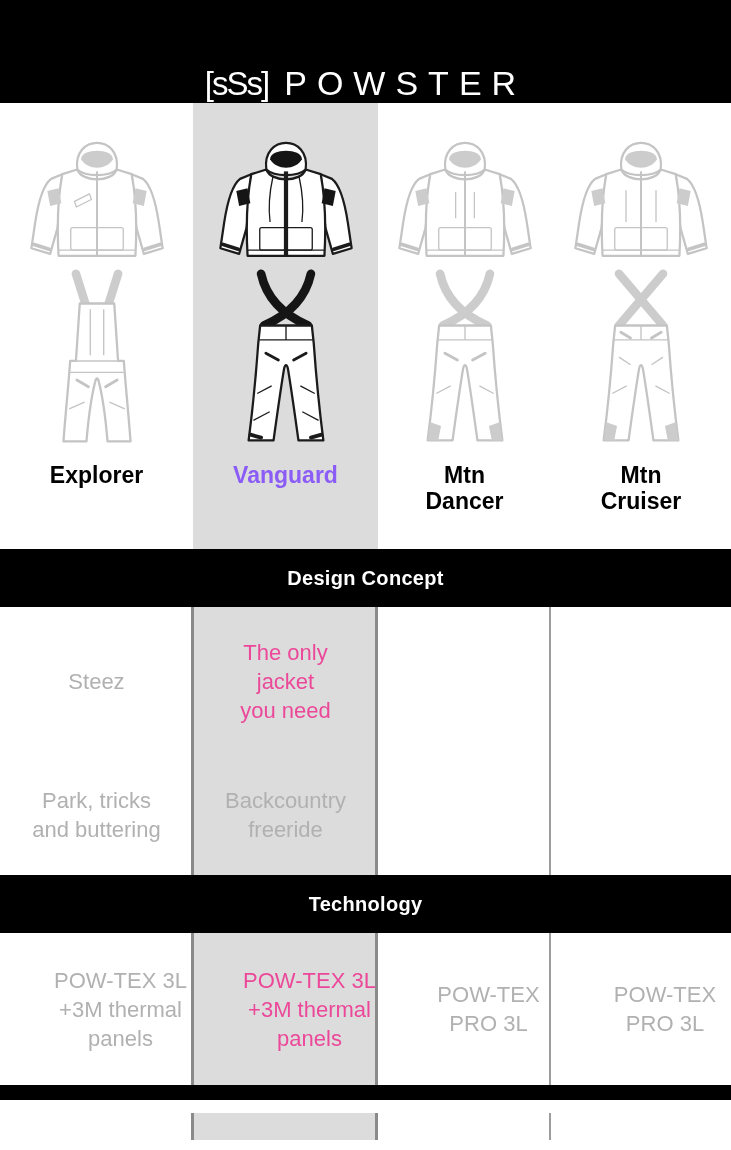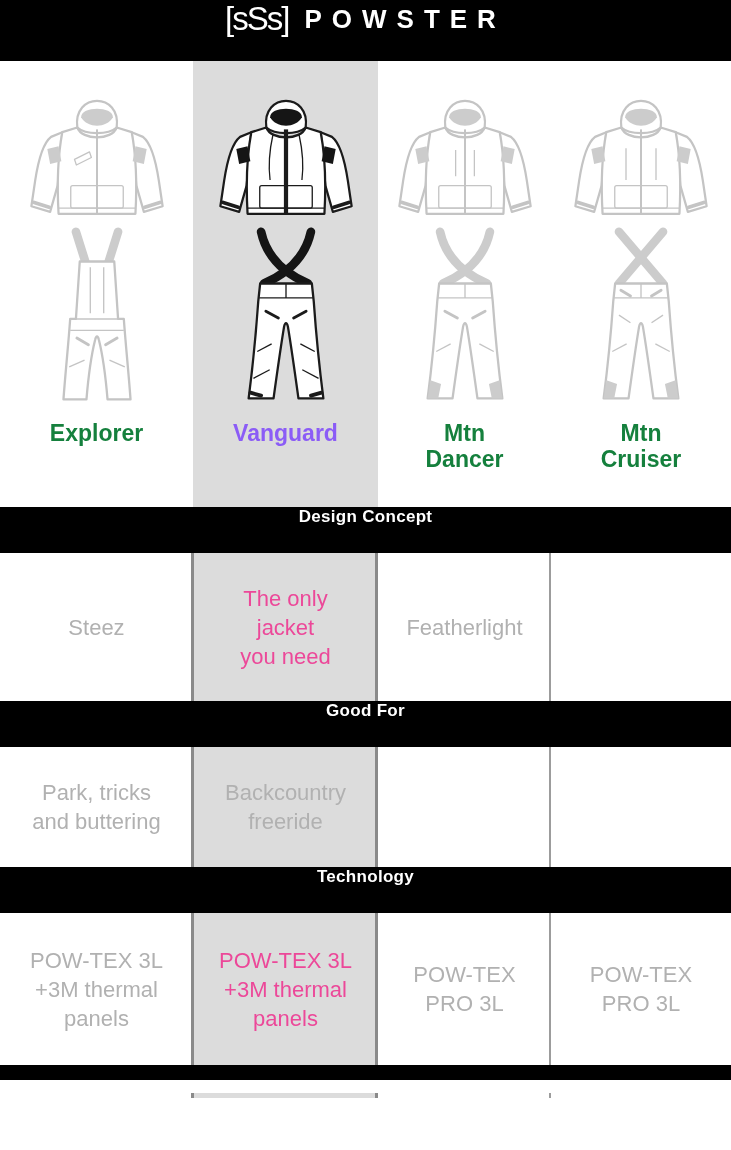--- a/index.html
+++ b/index.html
@@ -1,22 +1,22 @@
 <!DOCTYPE html>
 <html><head>
 <meta charset="utf-8">
 <style>
   html,body{margin:0;padding:0;background:#ffffff;}
   body{width:731px;height:1150px;overflow:hidden;font-family:"Liberation Sans",sans-serif;-webkit-font-smoothing:antialiased;}
 
   
-  .header{height:61px;background:#000;display:flex;align-items:flex-start;justify-content:center;}
+  .header{height:103px;background:#000;display:flex;align-items:flex-end;justify-content:center;}
   .logo{display:flex;align-items:center;color:#fff;}
   .logo-sym{font-size:33px;font-weight:400;letter-spacing:-2px;margin-right:16px;}
-  .logo-text{font-size:26px;font-weight:700;letter-spacing:10px;}
+  .logo-text{font-size:34px;font-weight:400;letter-spacing:10px;}
 
   
   .board{position:relative;width:731px;height:1065px;}
   .highlight-col{position:absolute;left:193px;top:0;width:185px;height:1037px;background:#dcdcdc;z-index:0;}
   .v-line{position:absolute;top:446px;height:591px;z-index:1;}
   .v-line.l1{left:191px;width:3px;background:#8a8a8a;}
   .v-line.l2{left:375px;width:3px;background:#8a8a8a;}
   .v-line.l3{left:549px;width:2px;background:#9c9c9c;}
 
   .grid4{display:grid;grid-template-columns:193px 185px 173px 180px;position:relative;z-index:2;}
@@ -36,30 +36,30 @@
   .fig-dark .p-zip{stroke-width:4.5;}
   .p-det{fill:none;stroke:var(--ln);stroke-width:1.4;stroke-linejoin:round;}
   .p-det2{fill:none;stroke:var(--ln);stroke-width:3;stroke-linecap:round;}
   .p-strap{fill:none;stroke:var(--ac);stroke-width:9;stroke-linecap:round;}
   .p-cuff{fill:none;stroke:var(--ln);stroke-width:4;stroke-linecap:round;}
   .fig-dark .only-gray{display:none;}
   .fig-gray .only-dark{display:none;}
 
   
   .names-row{height:96px;}
-  .name{text-align:center;padding-top:9px;font-size:23px;line-height:26px;font-weight:700;color:#15803d;white-space:pre-line;}
+  .name{text-align:center;padding-top:9px;font-size:23px;line-height:26px;font-weight:700;color:#000000;white-space:pre-line;}
   .name.active{color:#8b5cf6;}
 
   
-  .band{height:46px;background:#000;color:#fff;display:flex;align-items:flex-start;justify-content:center;font-size:17px;font-weight:700;position:relative;z-index:2;letter-spacing:.3px;}
+  .band{height:58px;background:#000;color:#fff;display:flex;align-items:center;justify-content:center;font-size:20px;font-weight:700;position:relative;z-index:2;letter-spacing:.3px;}
 
   
   .row1{height:148px;}
   .row2{height:120px;}
-  .row3{height:152px;}
+  .row3{height:152px;padding-left:24px;}
   .cell{display:flex;align-items:center;justify-content:center;text-align:center;font-size:22px;line-height:29px;color:#b1b1b1;white-space:pre-line;padding:0 6px;}
   .cell.active{color:#ec4899;}
 
   
   .bottom-bar{height:15px;background:#000;position:relative;z-index:2;}
   .footer-gap{height:13px;background:#fff;position:relative;z-index:2;}
 </style>
 </head>
 <body>
 
@@ -223,26 +223,22 @@
   </div>
 
   <div class="band">
     <span>Design Concept</span>
   </div>
   <div class="grid4 row1">
     <div class="cell">Steez</div>
     <div class="cell active">The only
 jacket
 you need</div>
-    <div class="cell">Featherlight</div>
-  </div>
-
-  <div class="band">
-    <span>Good For</span>
-  </div>
+  </div>
+
   <div class="grid4 row2">
     <div class="cell">Park, tricks
 and buttering</div>
     <div class="cell">Backcountry
 freeride</div>
   </div>
 
   <div class="band">
     <span>Technology</span>
   </div>

